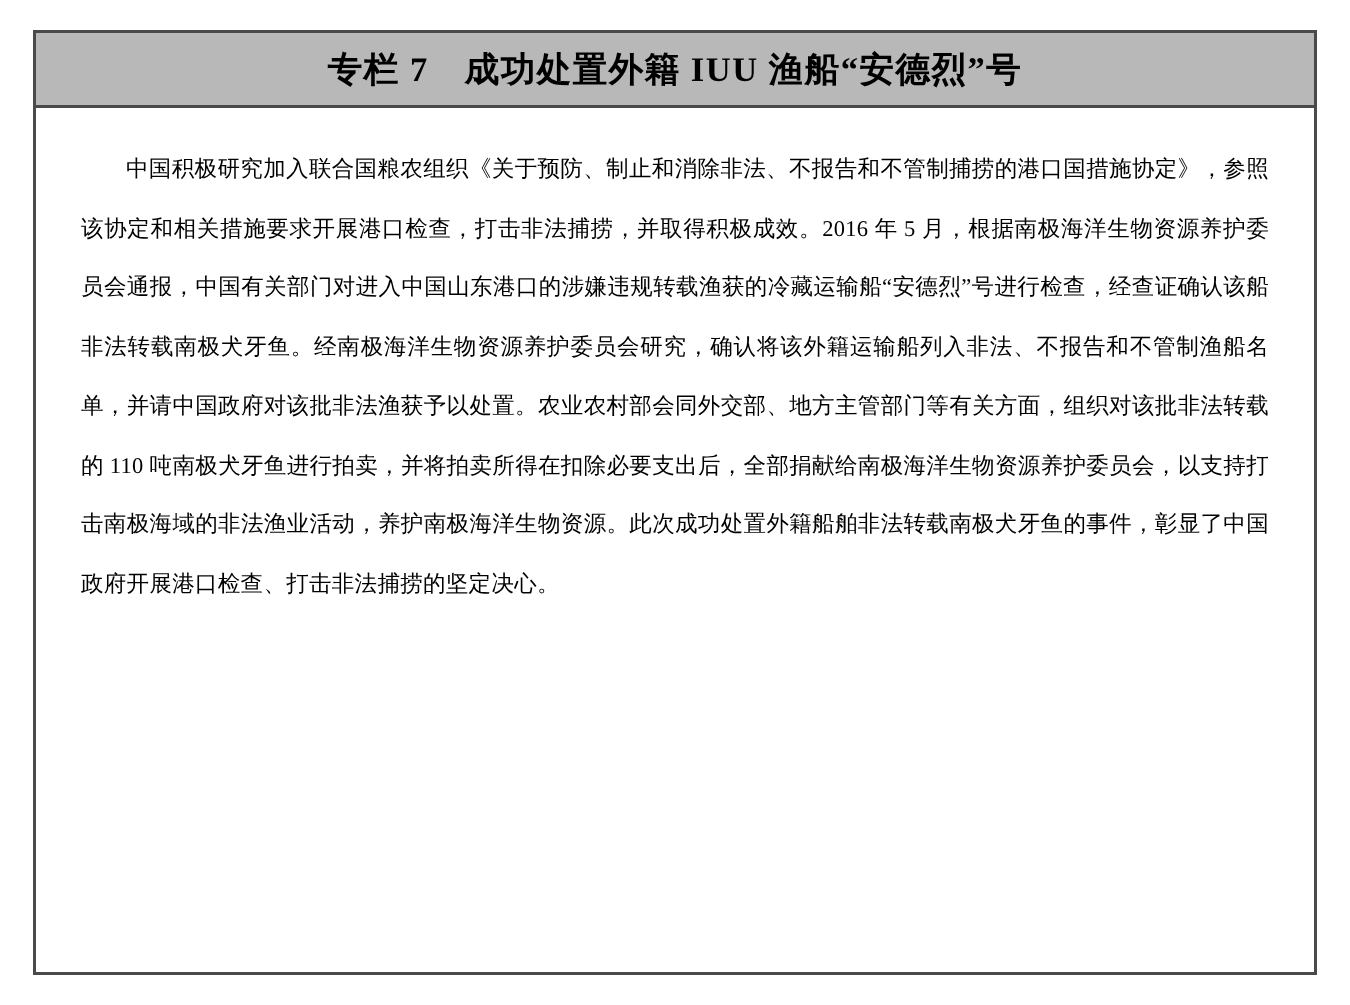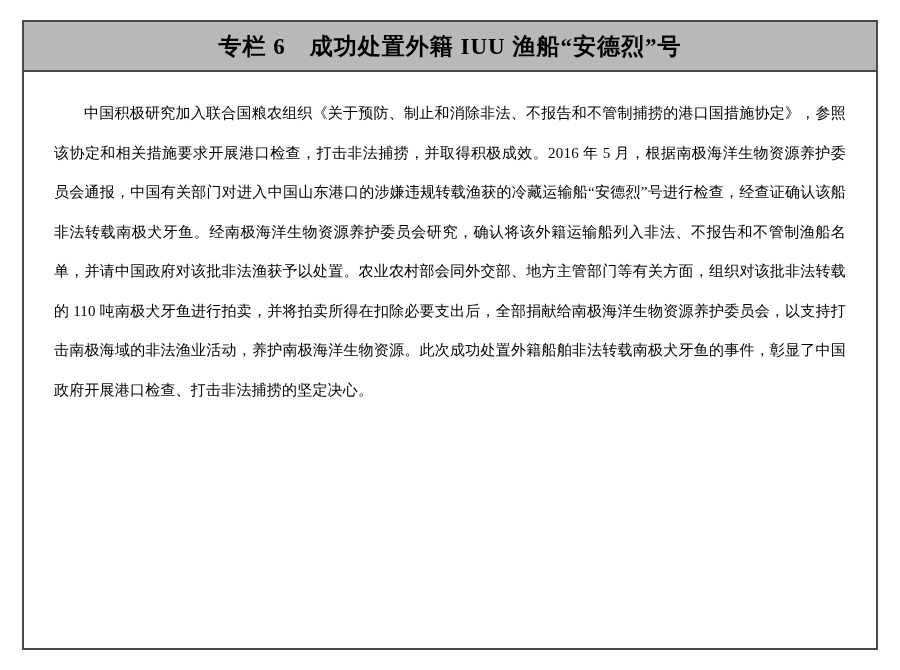--- a/index.html
+++ b/index.html
@@ -54,18 +54,18 @@
     letter-spacing: 0.2px;
     margin: 0;
     word-break: break-all;
   }
 </style>
 </head>
 <body>
 
 <div class="box">
   <div class="box-header">
-    <div class="box-title">专栏 6　成功处置外籍 IUU 渔船“安德烈”号</div>
+    <div class="box-title">专栏 7　成功处置外籍 IUU 渔船“安德烈”号</div>
   </div>
   <div class="box-body">
     <p class="para">中国积极研究加入联合国粮农组织《关于预防、制止和消除非法、不报告和不管制捕捞的港口国措施协定》，参照该协定和相关措施要求开展港口检查，打击非法捕捞，并取得积极成效。2016 年 5 月，根据南极海洋生物资源养护委员会通报，中国有关部门对进入中国山东港口的涉嫌违规转载渔获的冷藏运输船“安德烈”号进行检查，经查证确认该船非法转载南极犬牙鱼。经南极海洋生物资源养护委员会研究，确认将该外籍运输船列入非法、不报告和不管制渔船名单，并请中国政府对该批非法渔获予以处置。农业农村部会同外交部、地方主管部门等有关方面，组织对该批非法转载的 110 吨南极犬牙鱼进行拍卖，并将拍卖所得在扣除必要支出后，全部捐献给南极海洋生物资源养护委员会，以支持打击南极海域的非法渔业活动，养护南极海洋生物资源。此次成功处置外籍船舶非法转载南极犬牙鱼的事件，彰显了中国政府开展港口检查、打击非法捕捞的坚定决心。</p>
   </div>
 </div>
 
 </body></html>

